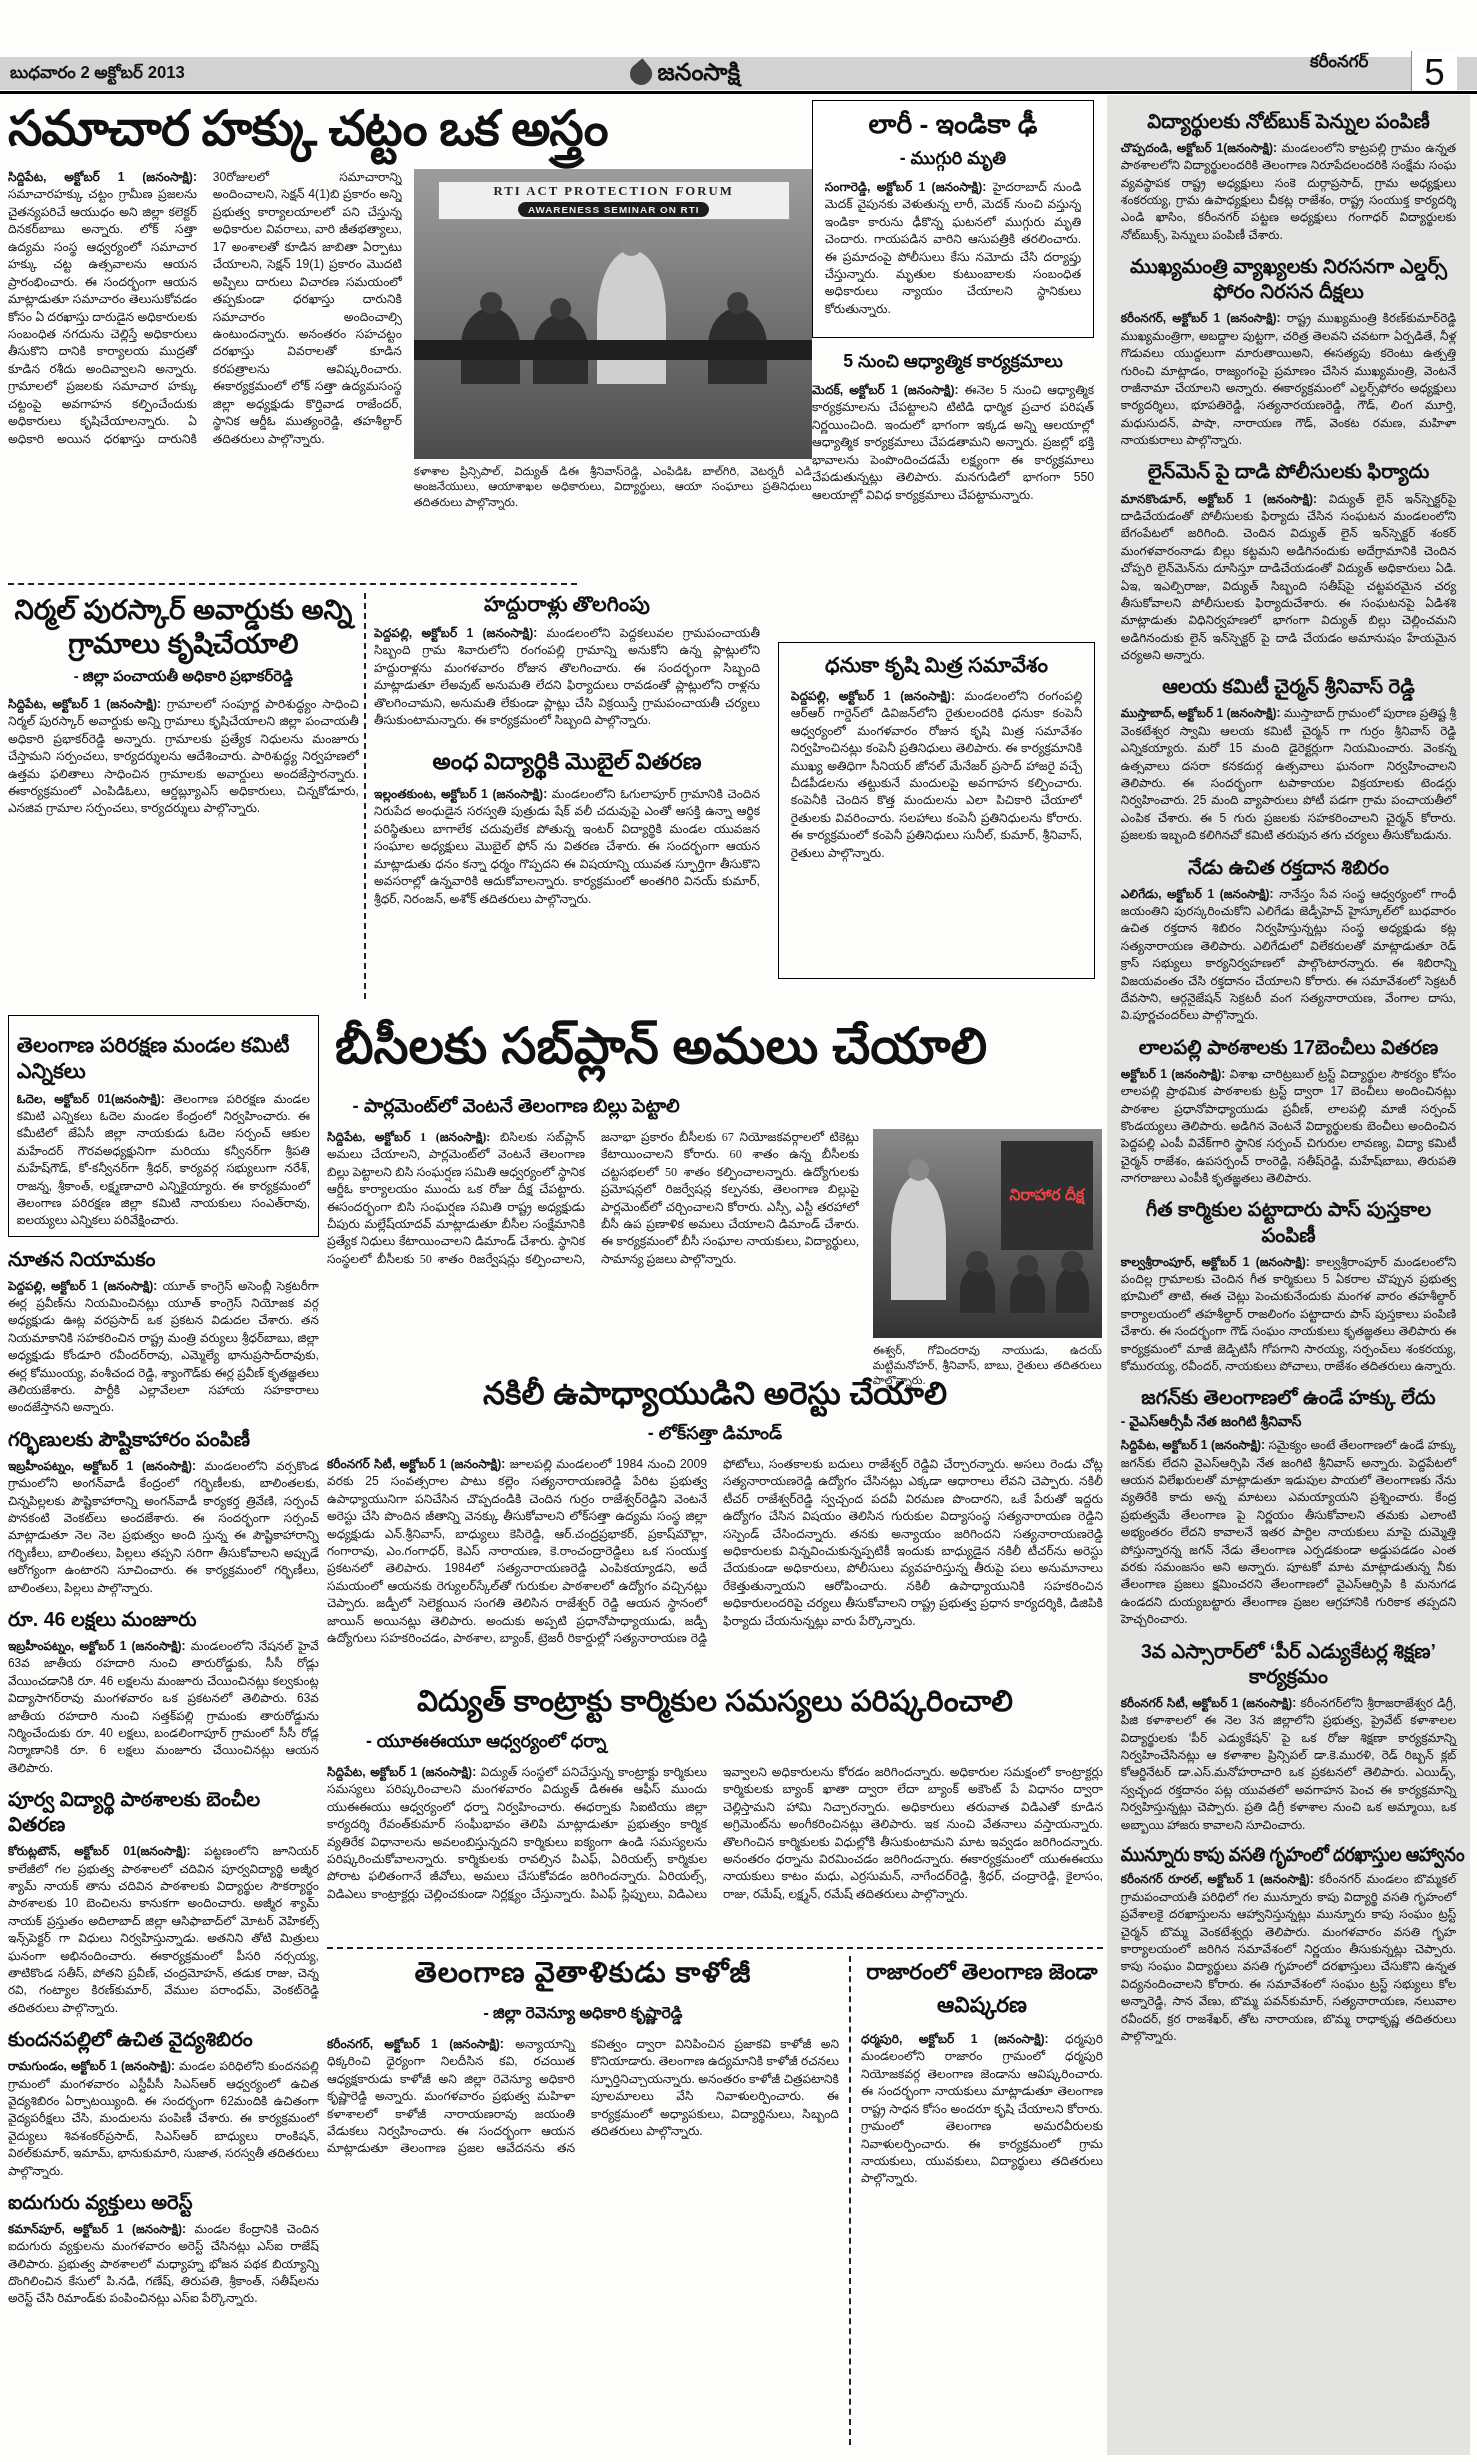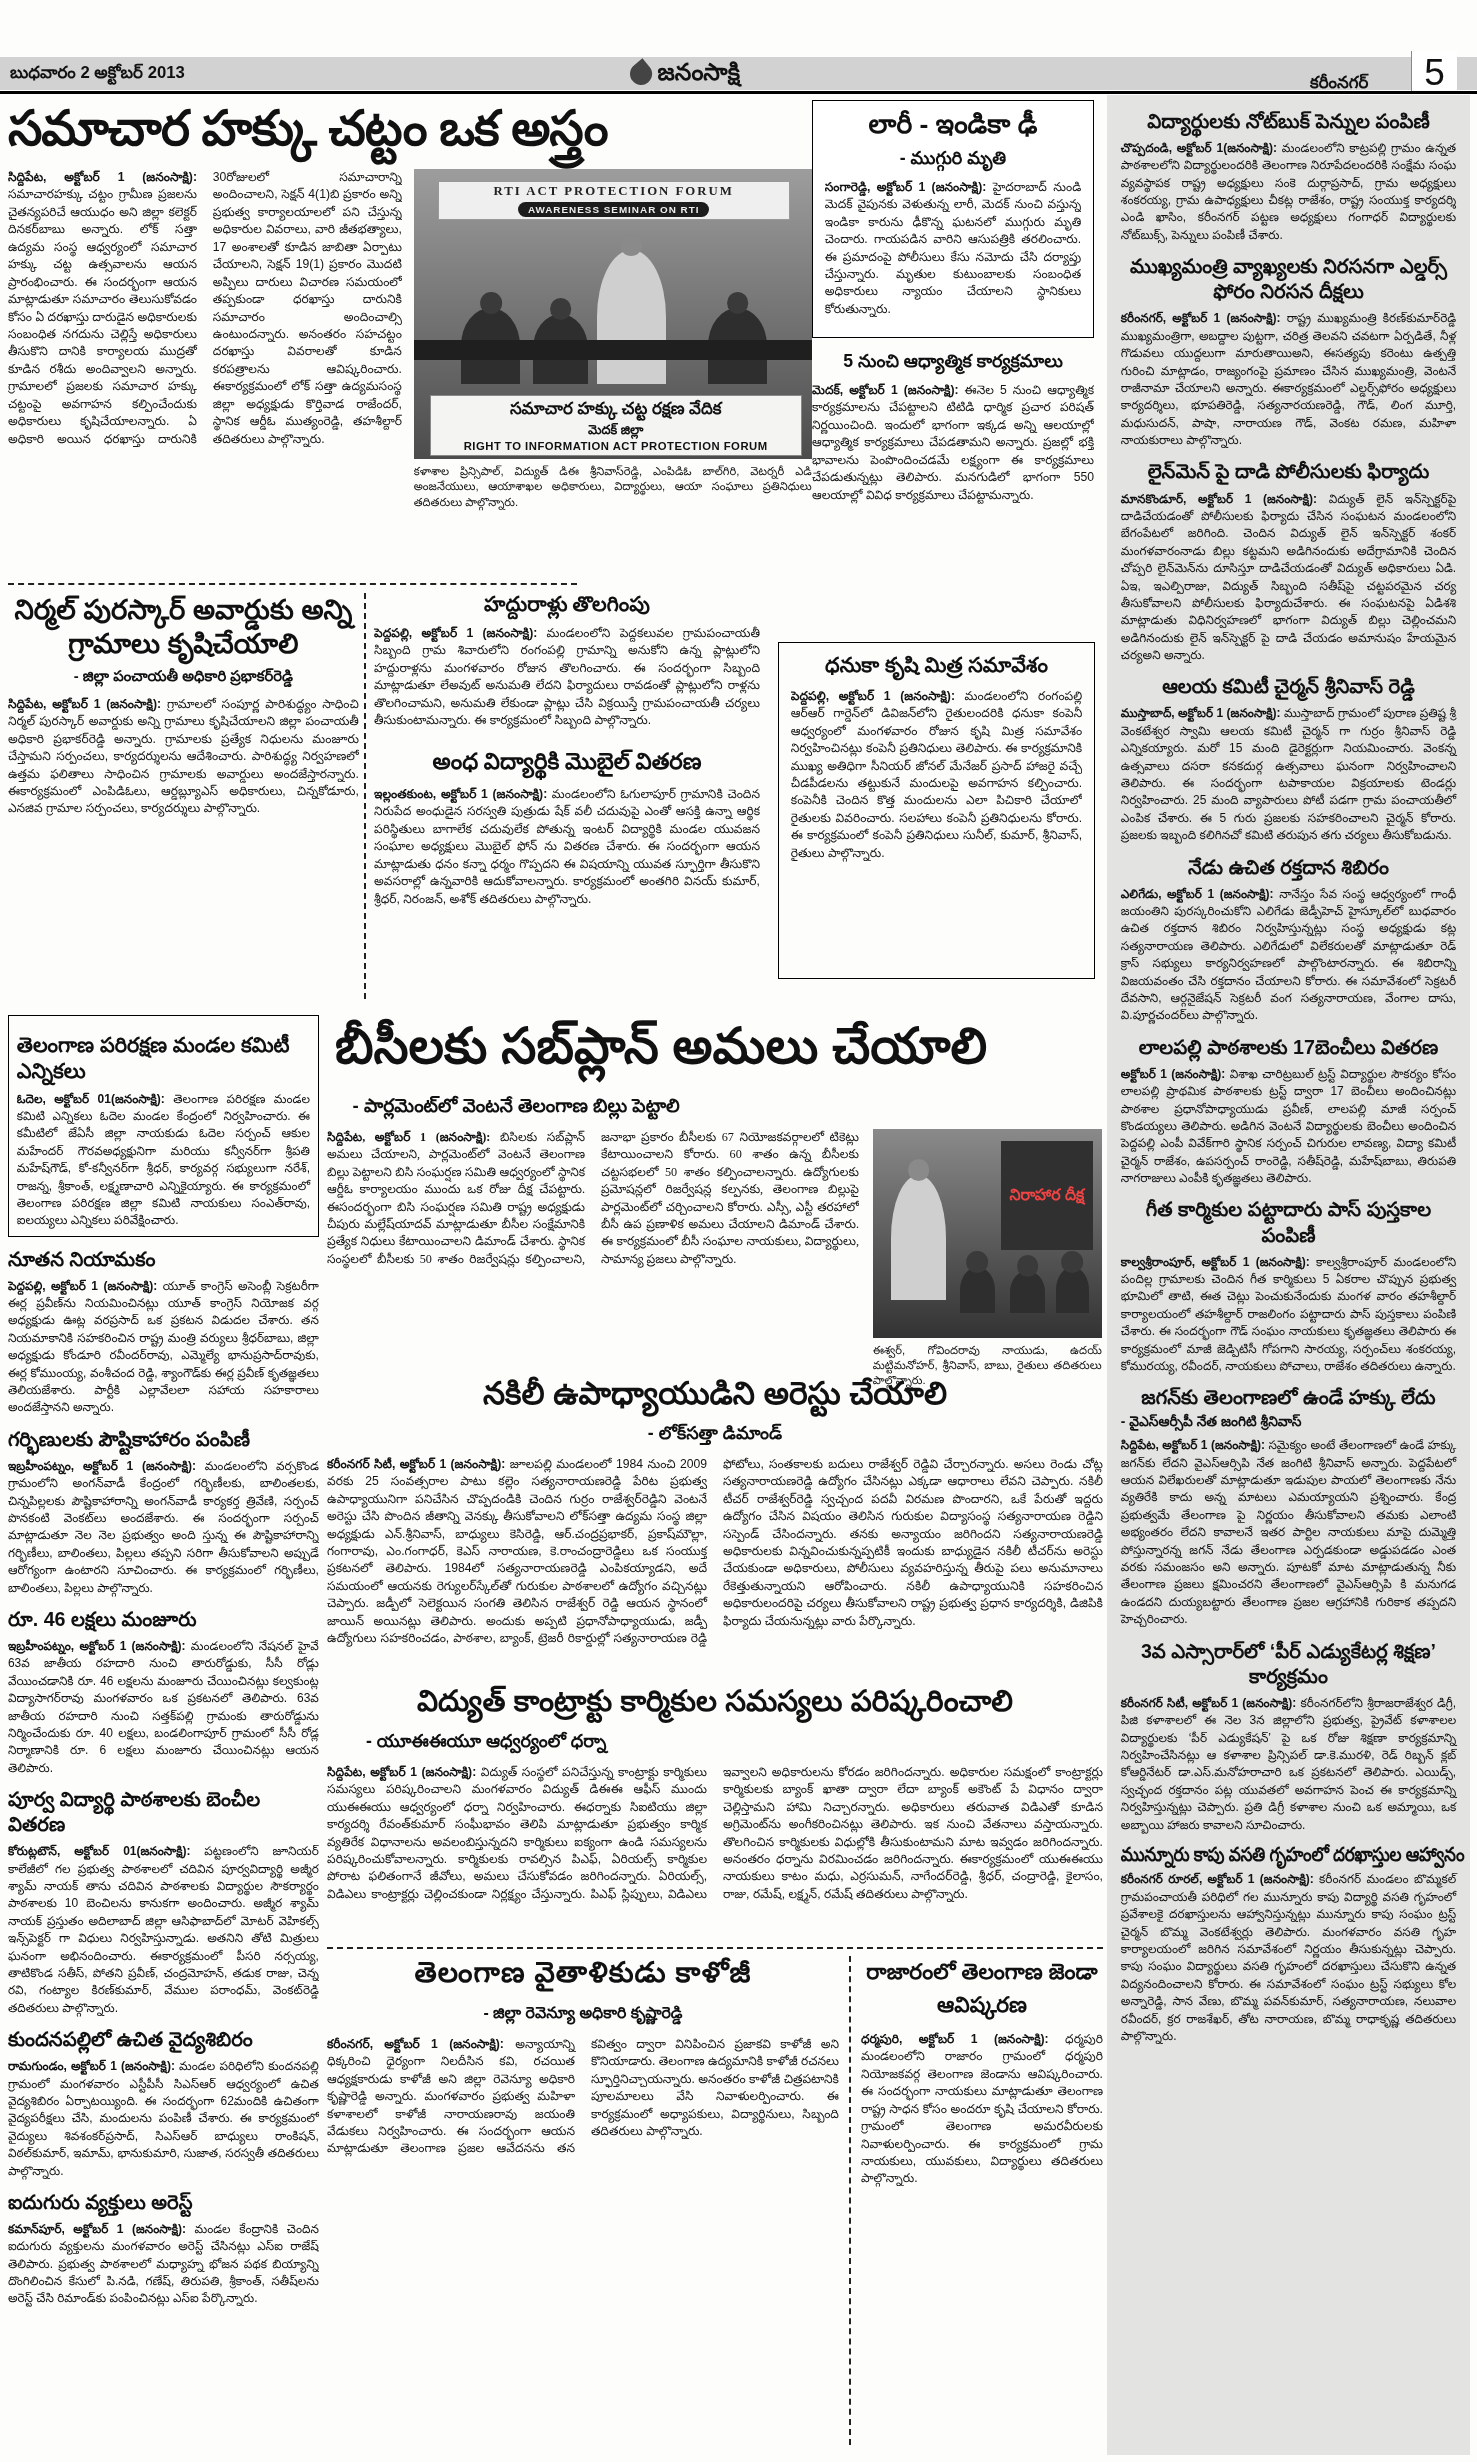--- a/index.html
+++ b/index.html
@@ -5,21 +5,21 @@
   html,body{margin:0;padding:0;}
   body{
     width:1478px;height:2463px;position:relative;overflow:hidden;
     background:#fdfdfc;color:#111;
     font-family:"Liberation Sans","DejaVu Sans",sans-serif;
   }
   .band{position:absolute;left:0;top:57px;width:1478px;height:33px;background:#d2d2d2;}
   .band-date{position:absolute;left:9.9px;top:63px;font-size:16.7px;font-weight:700;}
   .band-logo{position:absolute;left:630px;top:59px;font-size:23.6px;font-weight:800;letter-spacing:0;}
   .flame{display:inline-block;width:21.7px;height:21.7px;background:#444;border-radius:50% 0 50% 50%;transform:rotate(-40deg);margin-right:5.9px;vertical-align:middle;}
-  .band-region{position:absolute;left:1310px;top:73px;font-size:16.7px;font-weight:700;}
+  .band-region{position:absolute;left:1310px;top:52px;font-size:16.7px;font-weight:700;}
   .page-num-box{position:absolute;left:1411px;top:51px;width:45px;height:43px;background:#fff;border-left:1px solid #888;text-align:center;font-size:37px;font-weight:400;line-height:43px;}
   .top-rule{position:absolute;left:0;top:91px;width:1478px;height:0;border-top:3px solid #000;}
   
   .abs{position:absolute;}
   .body-text{font-size:12.2px;line-height:1.43;text-align:justify;color:#131313;overflow:hidden;}
   .cols2{column-count:2;column-gap:15.8px;}
   .dateline{font-weight:700;}
   .byline{font-weight:700;}
   .dashed-h{border-top:2px dashed #222;height:0;}
   .dashed-v{border-left:2px dashed #222;width:0;}
@@ -93,25 +93,20 @@
         <div class="sil" style="left:12%;top:48%;width:59px;height:26%;">
             <div class="head"></div>
           </div>
         <div class="sil" style="left:74%;top:48%;width:59px;height:26%;">
             <div class="head"></div>
           </div>
         <div class="sil" style="left:30%;top:50%;width:55px;height:24%;">
             <div class="head"></div>
           </div>
         <div class="table"></div>
-        <div class="banner-bottom">
-          <div class="te1">సమాచార హక్కు చట్ట రక్షణ వేదిక</div>
-          <div class="te2">మెదక్ జిల్లా</div>
-          <div class="en1">RIGHT TO INFORMATION ACT PROTECTION FORUM</div>
-        </div>
       </div>
       <div class="caption">కళాశాల ప్రిన్సిపాల్, విద్యుత్ డిఈ శ్రీనివాస్‌రెడ్డి, ఎంపిడిఓ బాల్‌గిరి, వెటర్నరీ ఎడి అంజనేయులు, ఆయాశాఖల అధికారులు, విద్యార్థులు, ఆయా సంఘాలు ప్రతినిధులు తదితరులు పాల్గొన్నారు.</div>
     </div>
   </div>
 </div>
 
 <div class="abs lorry-box" style="left:812px;top:100px;width:282px;height:238px;">
   <div class="h-box">లారీ - ఇండికా ఢీ</div>
   <div class="h-sub" style="text-align:center;margin:2px 0 5.9px;">- ముగ్గురి మృతి</div>
   <div class="body-text" style="height:138px;">

